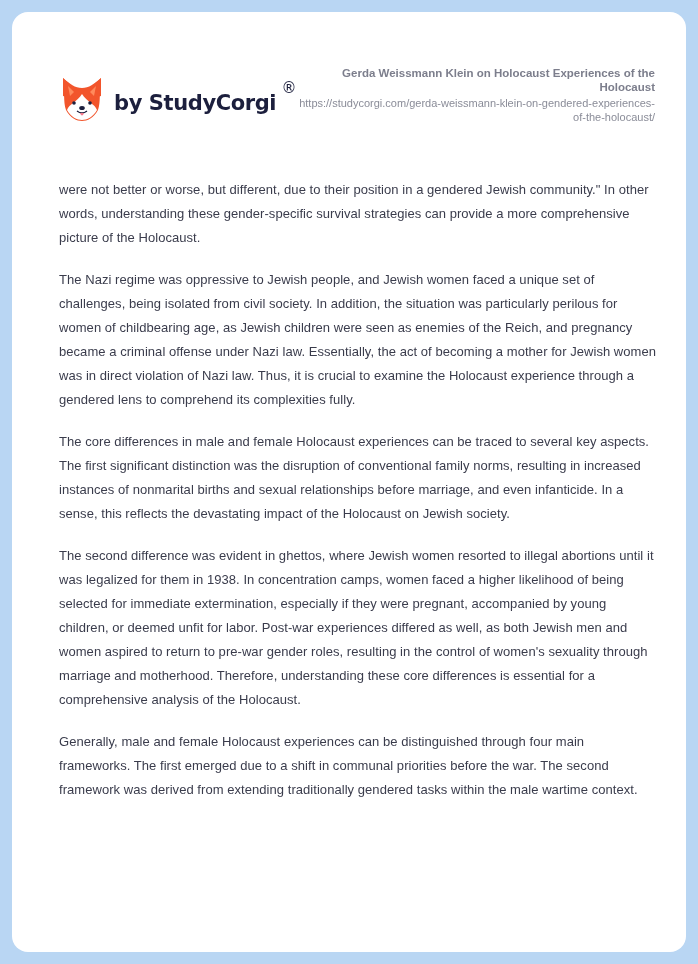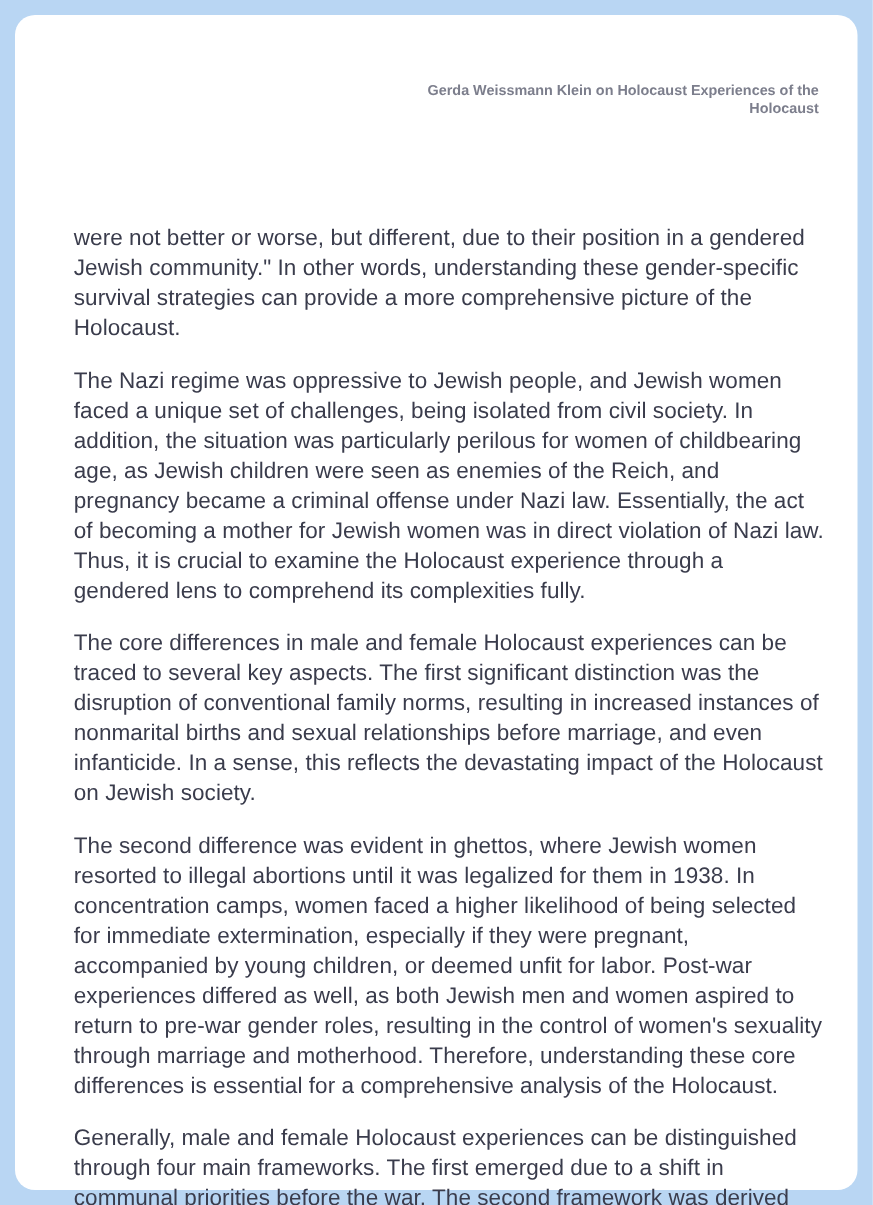--- a/index.html
+++ b/index.html
@@ -63,34 +63,59 @@
     line-height: 13.5px;
     color: #8a8c98;
   }
   .content {
     position: absolute;
     left: 47px; top: 166px;
     width: 600px;
   }
   .content p {
     font-family: "Liberation Sans", sans-serif;
-    font-size: 18px;
+    font-size: 13px;
     line-height: 24px;
     color: #3a3c4c;
     margin-bottom: 18px;
     letter-spacing: 0.05px;
   }
 </style>
 </head>
 <body>
 
 <div class="card">
   <div class="header">
+    <div class="logo">
+      <svg viewBox="0 0 42 46">
+
+        <path d="M2 2 L15 14 L10 22 L2 20 Z" fill="#f2552c"></path>
+        <path d="M40 2 L27 14 L32 22 L40 20 Z" fill="#f2552c"></path>
+
+        <path d="M2 2 C4 14 2 26 5 34 C9 42 16 45 21 45 C26 45 33 42 37 34 C40 26 38 14 40 2 C33 8 28 12 21 12 C14 12 9 8 2 2 Z" fill="#f2552c"></path>
+
+        <path d="M7 10 L13 16 L9 20 Z" fill="#ff8a5c"></path>
+        <path d="M35 10 L29 16 L33 20 Z" fill="#ff8a5c"></path>
+
+        <path d="M21 18 C16 26 8 28 6 34 C10 41 16 44 21 44 C26 44 32 41 36 34 C34 28 26 26 21 18 Z" fill="#ffffff"></path>
+
+        <circle cx="13" cy="27" r="1.8" fill="#1c1f3d"></circle>
+        <circle cx="29" cy="27" r="1.8" fill="#1c1f3d"></circle>
+
+        <ellipse cx="21" cy="32" rx="2.8" ry="2" fill="#1c1f3d"></ellipse>
+
+        <path d="M16 35 Q21 39 26 35" stroke="#1c1f3d" stroke-width="1.3" fill="none"></path>
+
+        <path d="M19 37 Q21 42 23 37 Z" fill="#f47a8c"></path>
+      </svg>
+      <span class="brand"><span>by StudyCorgi</span><span class="reg">®</span></span>
+    </div>
     <div class="meta">
       <div class="meta-title">Gerda Weissmann Klein on Holocaust Experiences of the Holocaust</div>
+      <div class="meta-url">https://studycorgi.com/gerda-weissmann-klein-on-gendered-experiences-of-the-holocaust/</div>
     </div>
   </div>
 
   <div class="content">
     <p>were not better or worse, but different, due to their position in a gendered Jewish community." In other words, understanding these gender-specific survival strategies can provide a more comprehensive picture of the Holocaust.</p>
     <p>The Nazi regime was oppressive to Jewish people, and Jewish women faced a unique set of challenges, being isolated from civil society. In addition, the situation was particularly perilous for women of childbearing age, as Jewish children were seen as enemies of the Reich, and pregnancy became a criminal offense under Nazi law. Essentially, the act of becoming a mother for Jewish women was in direct violation of Nazi law. Thus, it is crucial to examine the Holocaust experience through a gendered lens to comprehend its complexities fully.</p>
     <p>The core differences in male and female Holocaust experiences can be traced to several key aspects. The first significant distinction was the disruption of conventional family norms, resulting in increased instances of nonmarital births and sexual relationships before marriage, and even infanticide. In a sense, this reflects the devastating impact of the Holocaust on Jewish society.</p>
     <p>The second difference was evident in ghettos, where Jewish women resorted to illegal abortions until it was legalized for them in 1938. In concentration camps, women faced a higher likelihood of being selected for immediate extermination, especially if they were pregnant, accompanied by young children, or deemed unfit for labor. Post-war experiences differed as well, as both Jewish men and women aspired to return to pre-war gender roles, resulting in the control of women's sexuality through marriage and motherhood. Therefore, understanding these core differences is essential for a comprehensive analysis of the Holocaust.</p>
     <p>Generally, male and female Holocaust experiences can be distinguished through four main frameworks. The first emerged due to a shift in communal priorities before the war. The second framework was derived from extending traditionally gendered tasks within the male wartime context.</p>
   </div>

